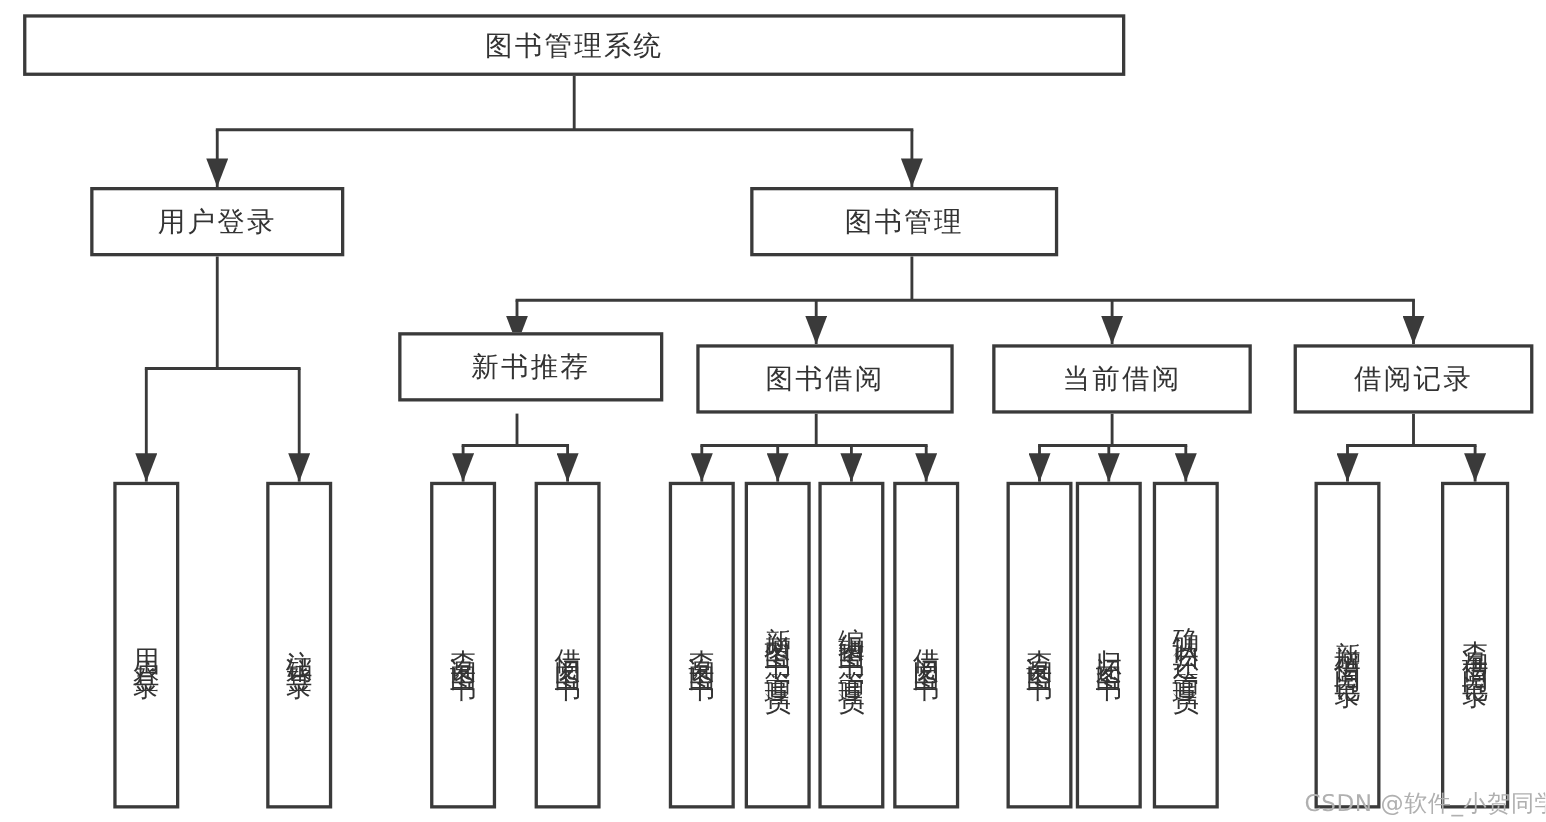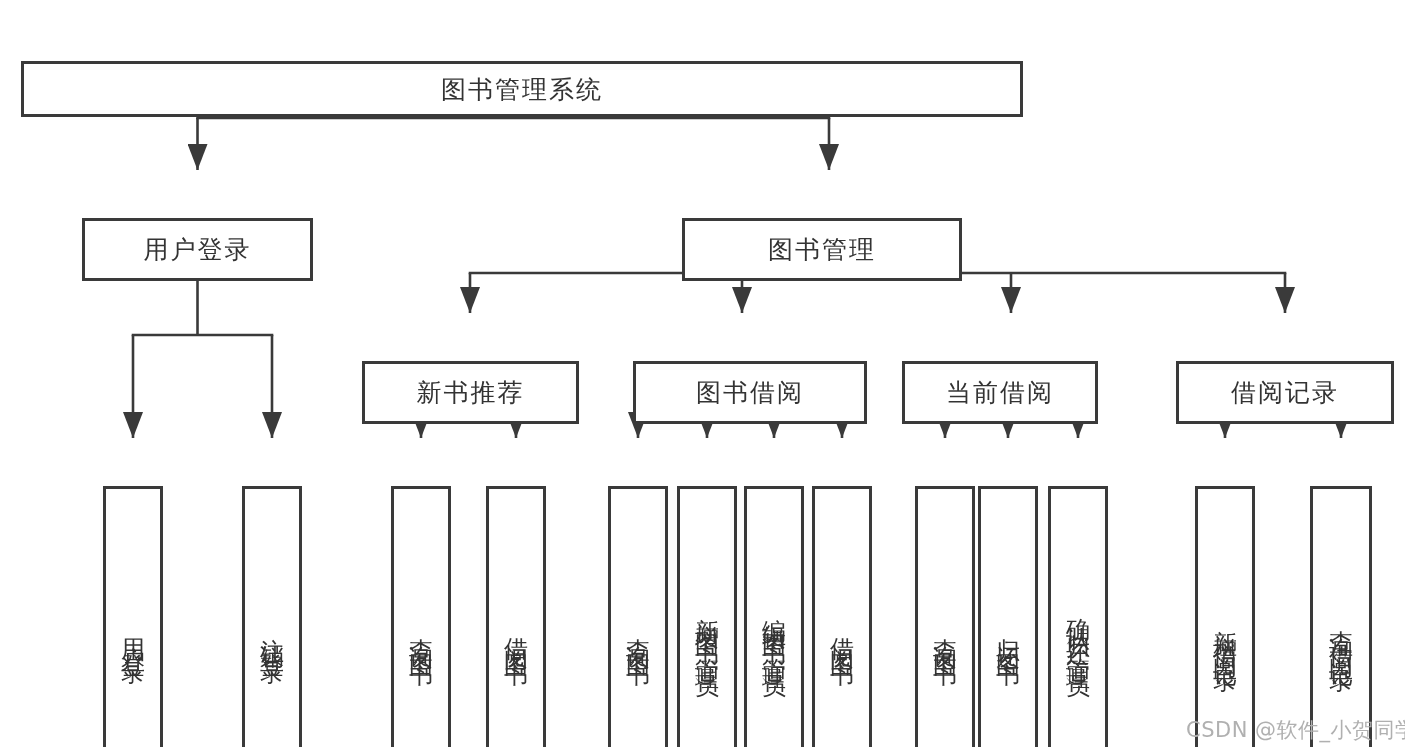--- a/index.html
+++ b/index.html
@@ -4,21 +4,21 @@
 <style>
   html,body { margin:0; padding:0; background:#ffffff; }
   .canvas {
     position:relative; width:1405px; height:747px; background:#ffffff;
     font-family:"DejaVu Sans","Liberation Sans",sans-serif; overflow:hidden;
   }
   svg.wires { position:absolute; left:0; top:0; z-index:0; }
   .node {
     position:absolute; box-sizing:border-box; background:#ffffff;
     border:3px solid #3a3a3a; display:flex; align-items:center; justify-content:center;
-    color:#333333; z-index:1; text-align:center;margin-top:48px;
+    color:#333333; z-index:1; text-align:center;
   }
   .h-node { font-size:25px; letter-spacing:2px; white-space:nowrap; }
   .v-node span {
     writing-mode:vertical-rl; text-orientation:mixed;
     font-size:24px; letter-spacing:8px; line-height:1;
   }
   .watermark {
     position:absolute; left:1186px; top:716px; z-index:2;
     font-size:21px; color:#b0b0b0; white-space:nowrap; letter-spacing:0.5px;
   }
@@ -89,27 +89,27 @@
     <span>图书管理系统</span>
   </div>
 
   <div class="node h-node" style="left:82px;top:170px;width:231px;height:63px">
     <span>用户登录</span>
   </div>
   <div class="node h-node" style="left:682px;top:170px;width:280px;height:63px">
     <span>图书管理</span>
   </div>
 
-  <div class="node h-node" style="left:362px;top:313px;width:217px;height:63px">
+  <div class="node h-node" style="left:362px;top:302px;width:241px;height:63px">
     <span>新书推荐</span>
   </div>
   <div class="node h-node" style="left:633px;top:313px;width:234px;height:63px">
     <span>图书借阅</span>
   </div>
-  <div class="node h-node" style="left:902px;top:313px;width:196px;height:63px">
+  <div class="node h-node" style="left:902px;top:313px;width:236px;height:63px">
     <span>当前借阅</span>
   </div>
   <div class="node h-node" style="left:1176px;top:313px;width:218px;height:63px">
     <span>借阅记录</span>
   </div>
 
   <div class="node v-node" style="left:103px;top:438px;width:60px;height:297px">
     <span>用户登录</span>
   </div>
   <div class="node v-node" style="left:242px;top:438px;width:60px;height:297px">

